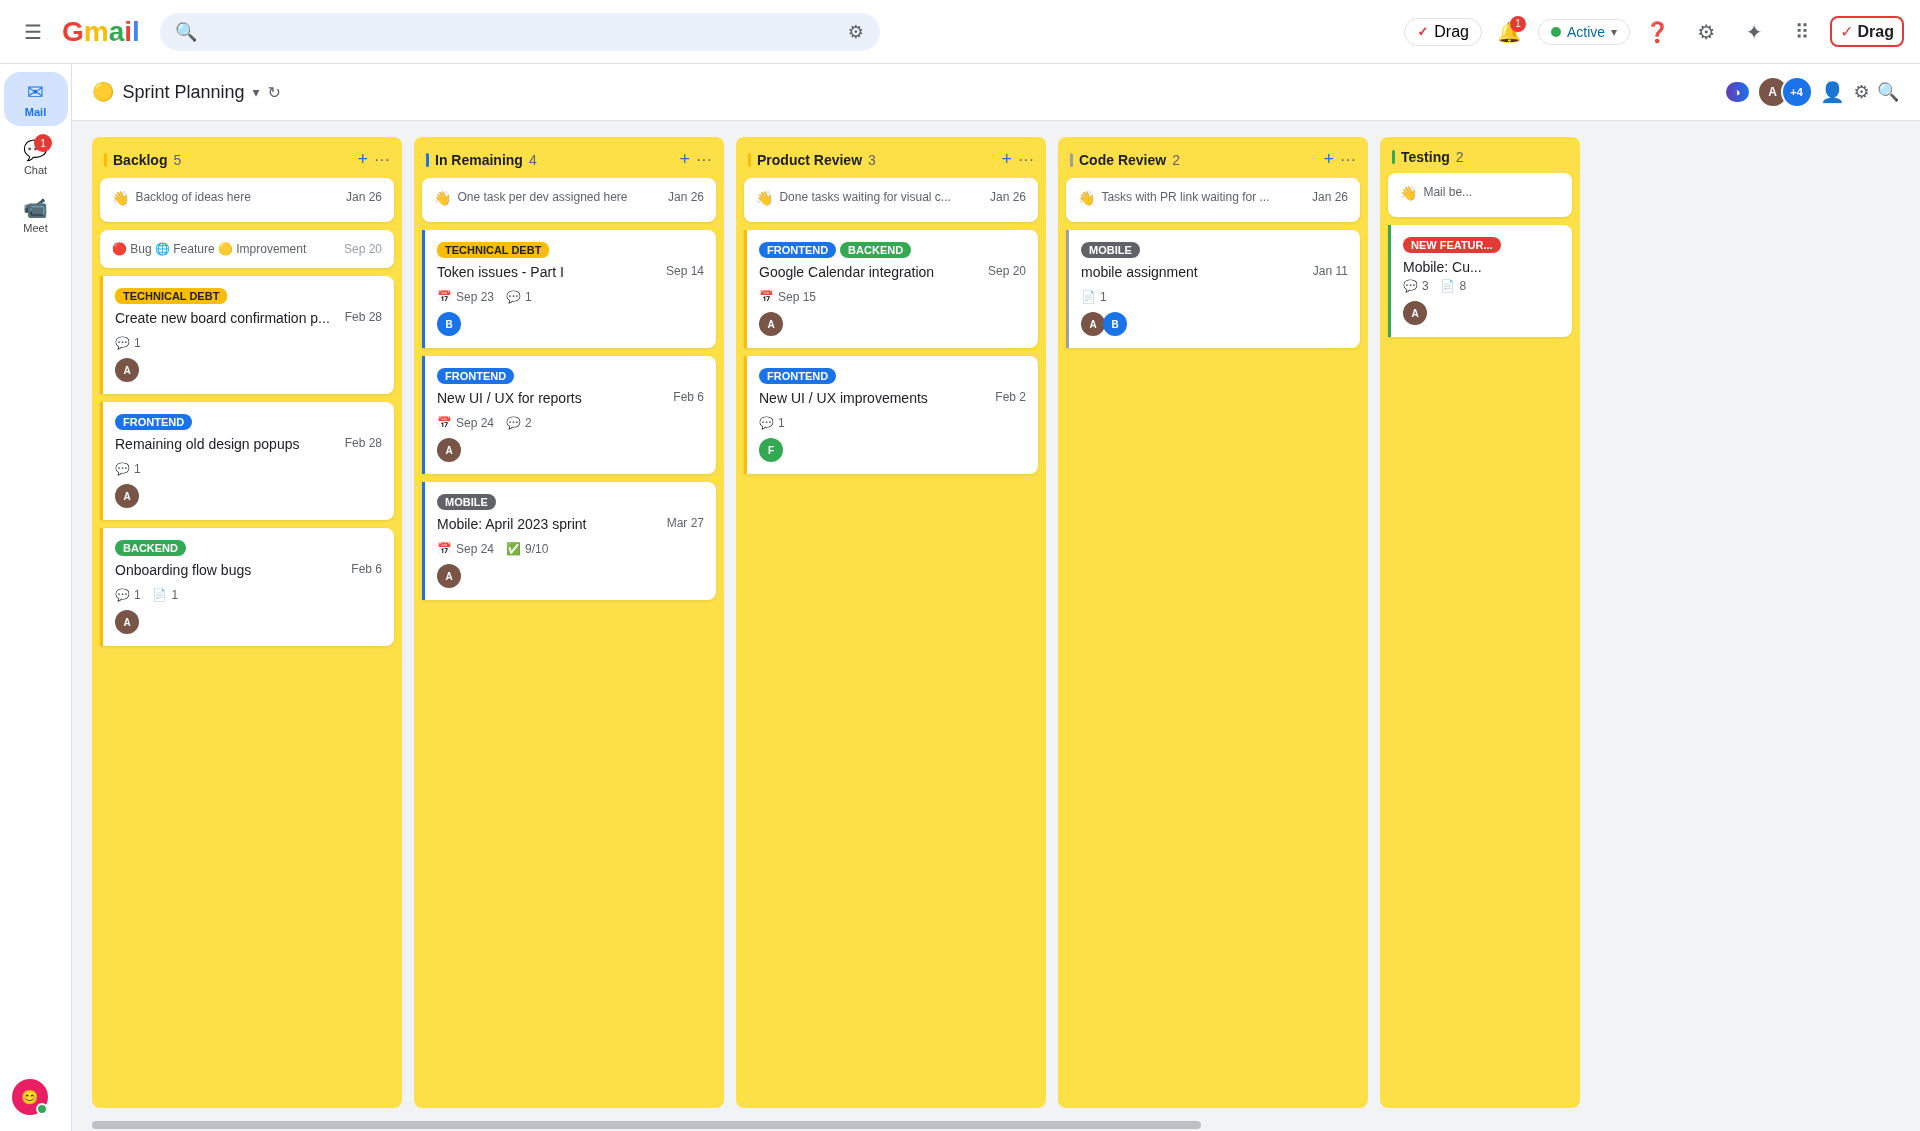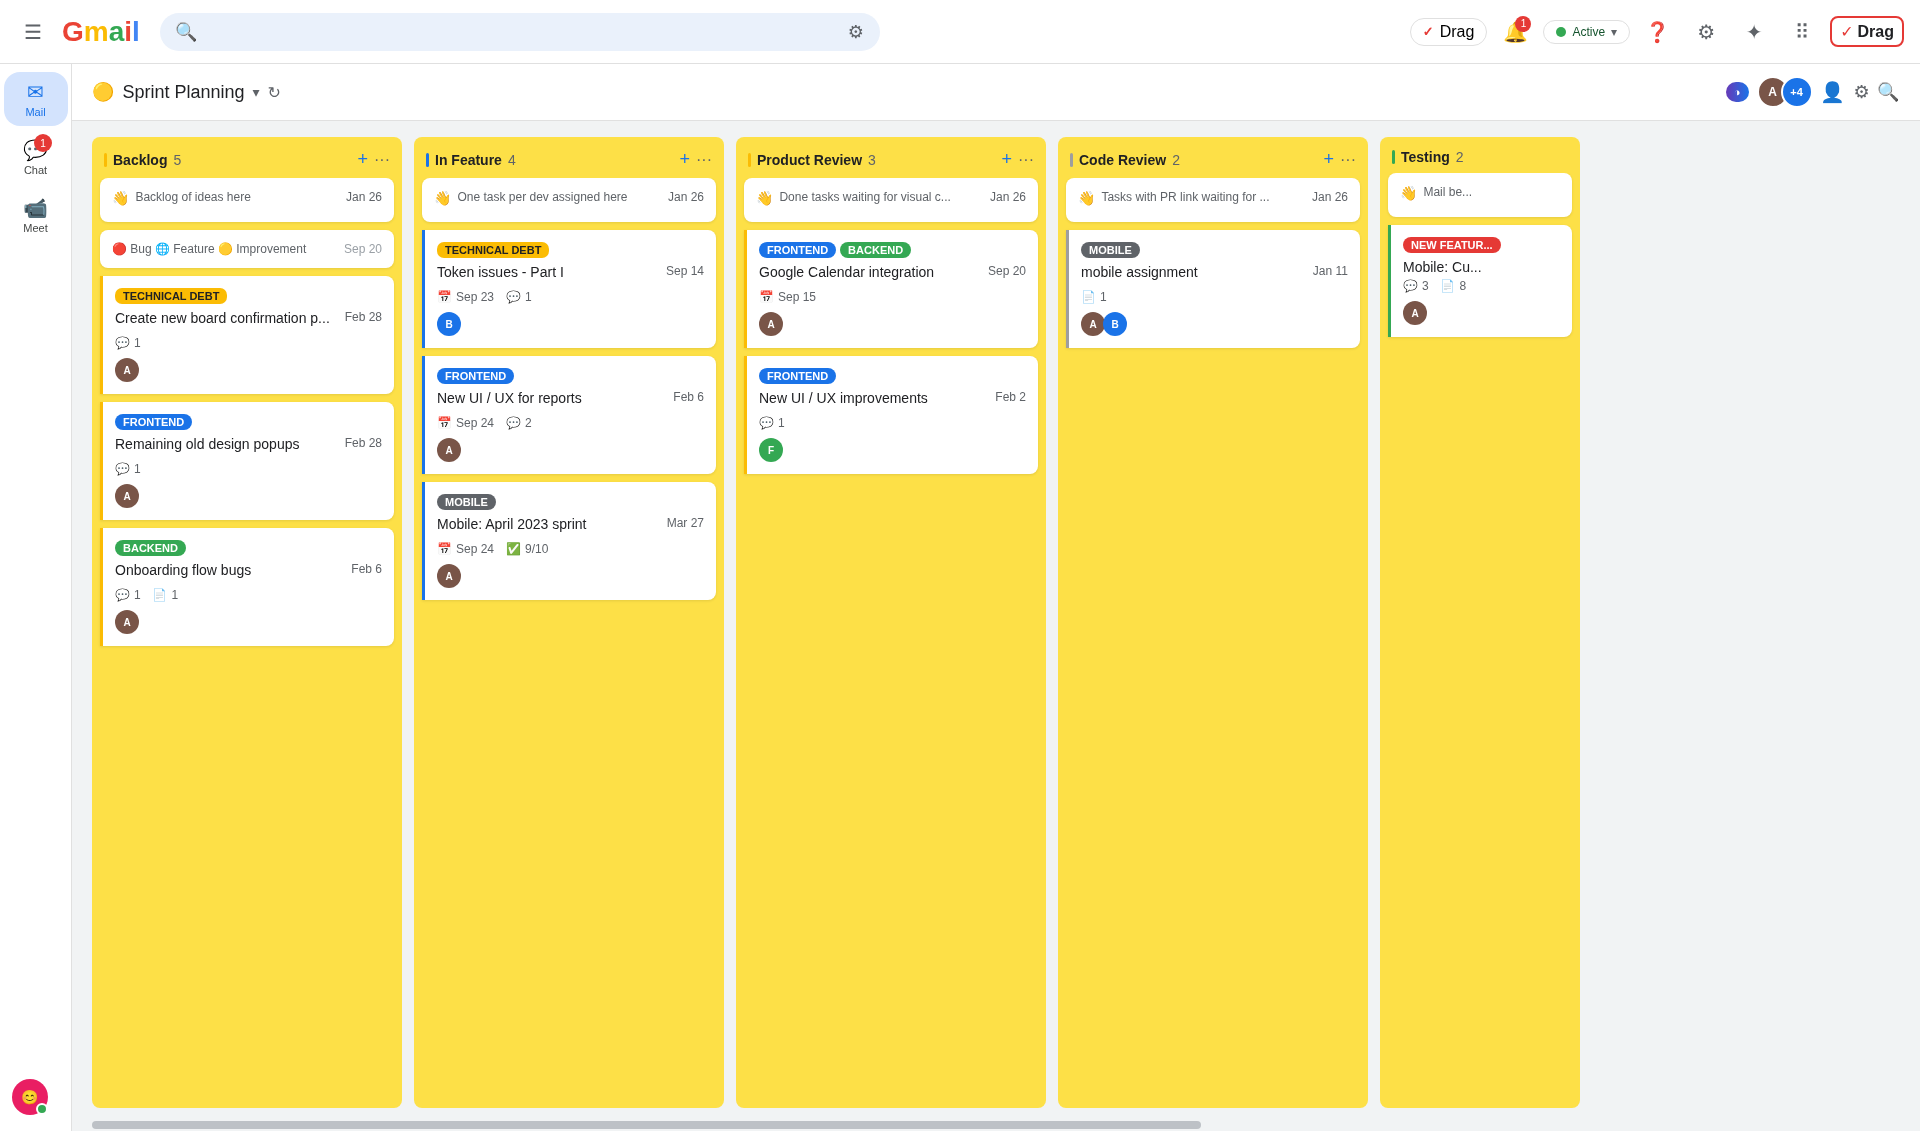--- a/index.html
+++ b/index.html
@@ -28,21 +28,21 @@
     .header-icon-btn {
       width: 40px; height: 40px; display: flex; align-items: center; justify-content: center;
       border-radius: 50%; cursor: pointer; color: #5f6368; font-size: 20px;
       position: relative;
     }
     .active-indicator {
       display: flex; align-items: center; gap: 6px; border: 1px solid #e0e0e0;
       border-radius: 20px; padding: 4px 12px; cursor: pointer;
     }
     .active-dot { width: 10px; height: 10px; background: #34a853; border-radius: 50%; }
-    .active-text { font-size: 12px; color: #14532d; }
+    .active-text { font-size: 14px; color: #0369a1; }
     .active-chevron { font-size: 12px; color: #5f6368; }
     .notification-badge {
       position: absolute; top: 4px; right: 4px; background: #e53935;
       color: white; font-size: 10px; width: 16px; height: 16px;
       border-radius: 50%; display: flex; align-items: center; justify-content: center;
     }
     .drag-logo-btn {
       border: 2px solid #e53935; border-radius: 8px; padding: 4px 8px;
       display: flex; align-items: center; gap: 4px; cursor: pointer;
     }
@@ -56,21 +56,21 @@
       align-items: center; padding: 8px 0; gap: 4px; border-right: 1px solid #e0e0e0;
     }
     .sidebar-item {
       display: flex; flex-direction: column; align-items: center; gap: 2px;
       padding: 8px 12px; border-radius: 16px; cursor: pointer; width: 64px;
     }
     .sidebar-item.active { background: #d3e3fd; }
     .sidebar-icon { font-size: 20px; color: #444746; }
     .sidebar-item.active .sidebar-icon { color: #1a73e8; }
     .sidebar-label { font-size: 11px; color: #444746; }
-    .sidebar-item.active .sidebar-label { color: #1a73e8; font-weight: 400; }
+    .sidebar-item.active .sidebar-label { color: #1a73e8; font-weight: 700; }
     .sidebar-badge {
       background: #e53935; color: white; font-size: 10px;
       width: 18px; height: 18px; border-radius: 50%;
       display: flex; align-items: center; justify-content: center;
       position: absolute; top: -4px; right: -4px;
     }
     .sidebar-icon-wrapper { position: relative; }
 
     
     .main { flex: 1; overflow: hidden; display: flex; flex-direction: column; }
@@ -336,21 +336,21 @@
             <div class="card-footer">
               <div class="card-avatar" style="background:#795548;">A</div>
             </div>
           </div>
         </div>
       </div>
 
       <div class="kanban-column">
         <div class="column-header">
           <span style="width:3px; height:14px; background:#1a73e8; border-radius:2px; display:inline-block;"></span>
-          <span class="column-title">In Feature</span>
+          <span class="column-title">In Remaining</span>
           <span class="column-count">4</span>
           <span class="column-add">+</span>
           <span class="column-more">···</span>
         </div>
         <div class="column-body">
 
           <div class="kanban-card">
             <div class="card-note">
               <span class="card-note-emoji">👋</span>
               <span class="card-note-text">One task per dev assigned here</span>

